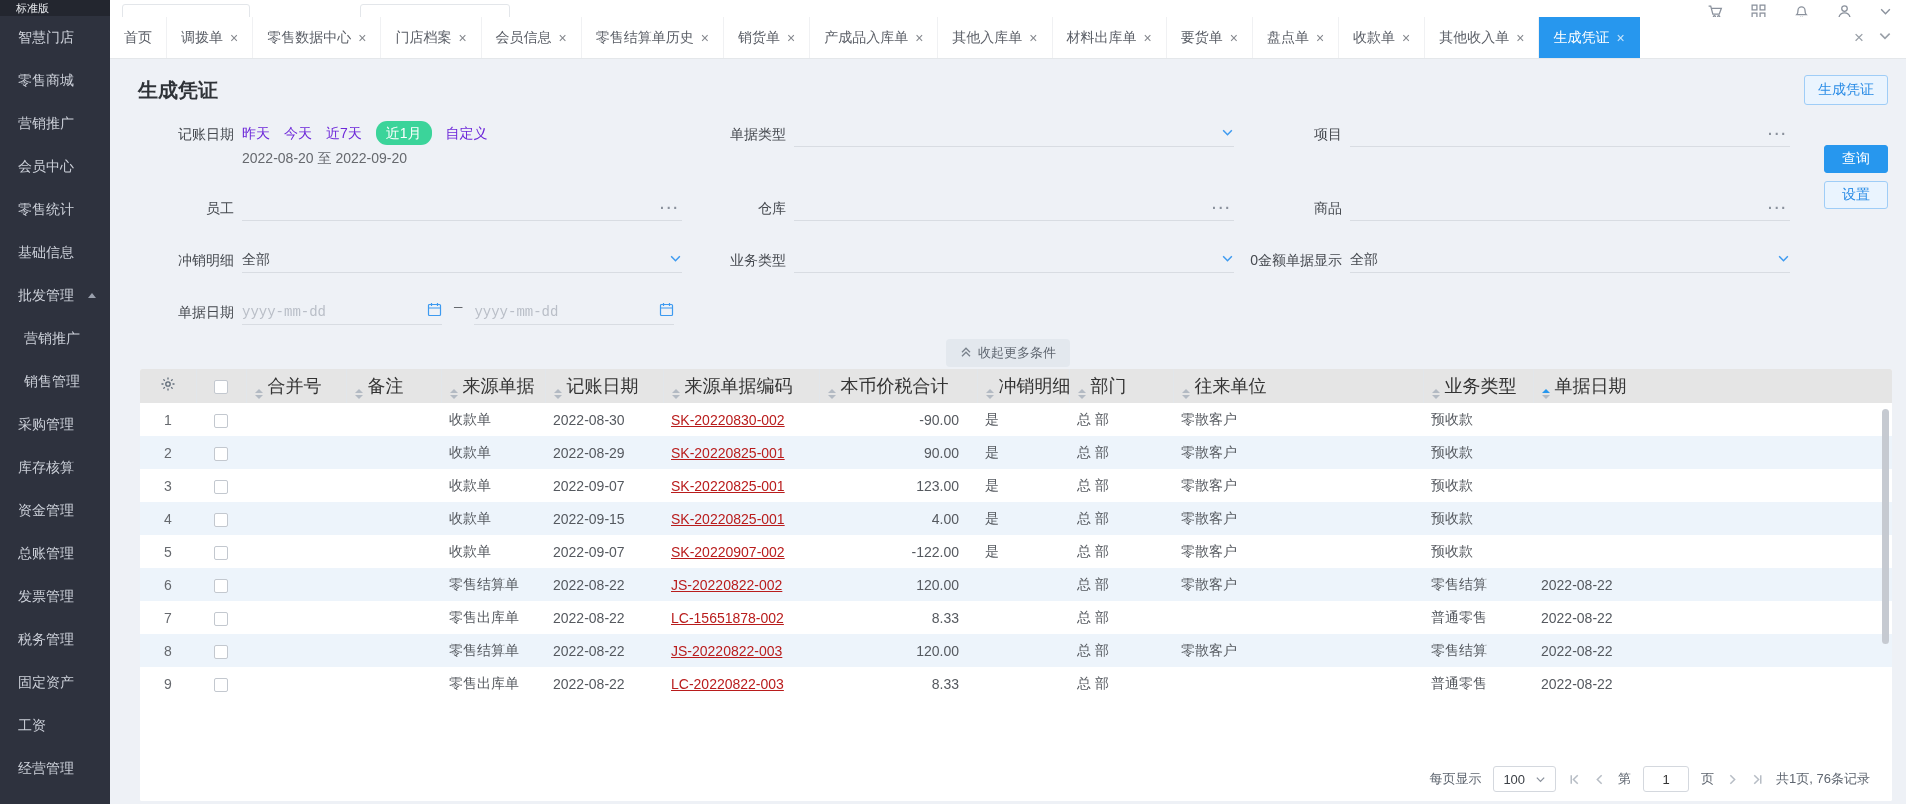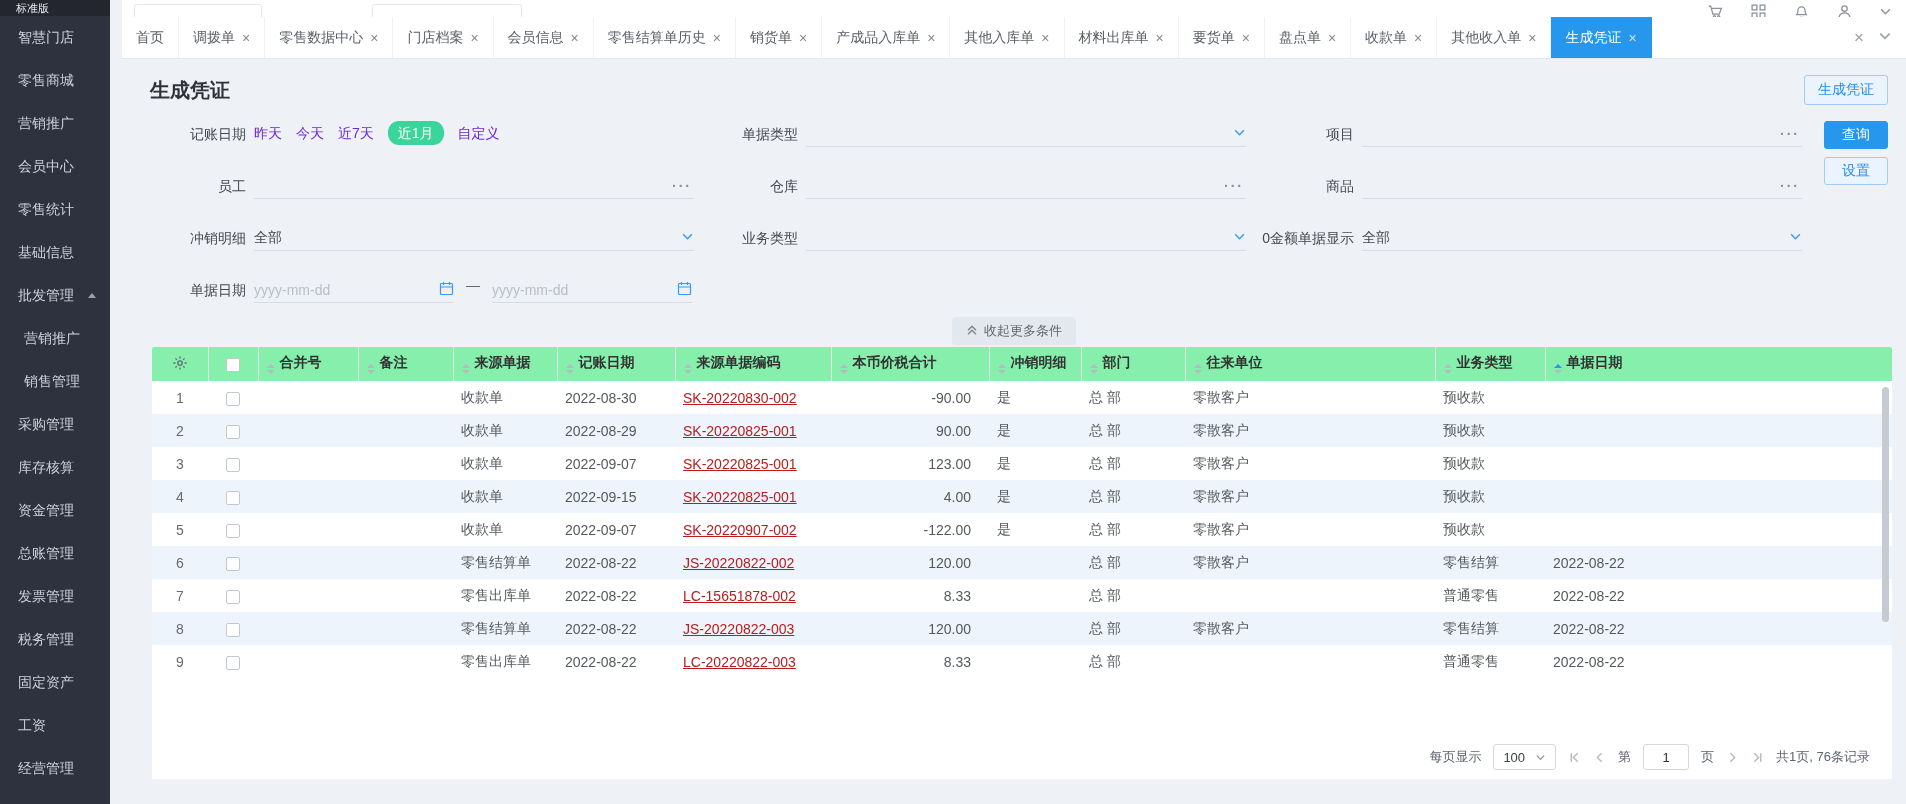--- a/index.html
+++ b/index.html
@@ -8,21 +8,21 @@
 
   
   .sidebar { width:110px; flex-shrink:0; background:#2e323e; color:#ccd0d9; overflow:hidden; }
   .edition { height:16px; line-height:16px; font-size:11px; color:#e8eaee; padding-left:16px; background:#23262f; }
   .side-item { height:43px; line-height:43px; padding-left:18px; font-size:14px; cursor:pointer; white-space:nowrap; position:relative; }
   .side-item.sub { padding-left:24px; }
   .side-item .caret { position:absolute; right:14px; top:19px; width:0; height:0;
       border-left:4px solid transparent; border-right:4px solid transparent; border-bottom:5px solid #9aa0ad; }
 
   
-  .main { flex:1; min-width:0; display:flex; flex-direction:column; background:#eef1f6;padding-left:12px; }
+  .main { flex:1; min-width:0; display:flex; flex-direction:column; background:#eef1f6; }
 
   
   .topstrip { height:17px; background:#fff; position:relative; overflow:hidden; flex-shrink:0; }
   .ts-box { position:absolute; top:4px; height:22px; border:1px solid #e3e6ea; border-radius:3px; background:#fff; }
   .ts-box.b1 { left:12px; width:128px; }
   .ts-box.b2 { left:250px; width:150px; }
   .ts-icons { position:absolute; right:14px; top:3px; display:flex; gap:26px; color:#8a919c; }
   .ts-icons svg { display:block; }
 
   
@@ -36,53 +36,53 @@
   .tab-ctrl .x-all { font-size:17px; cursor:pointer; }
   .tab-ctrl svg { cursor:pointer; }
 
   
   .content { flex:1; position:relative; overflow:hidden; }
   .page-head { display:flex; justify-content:space-between; align-items:center; padding:16px 18px 8px 28px; }
   .page-head h1 { font-size:20px; font-weight:700; color:#2f3338; }
   .btn-outline { height:30px; padding:0 13px; background:#eaf4fe; border:1px solid #9fcdf7; color:#2b8ce6;
                  border-radius:3px; font-size:14px; cursor:pointer; font-family:inherit; }
   .btn-primary { height:28px; width:64px; background:#2797ee; border:1px solid #2797ee; color:#fff;
-                 border-radius:3px; font-size:14px; cursor:pointer; font-family:inherit; }
+                 border-radius:3px; font-size:14px; cursor:pointer; font-family:inherit;margin-top:24px; }
 
   
   .filter { position:relative; padding:8px 130px 14px 28px; display:grid;
             grid-template-columns:96px 440px 96px 440px 100px 440px; column-gap:8px; row-gap:26px;
             align-items:start; font-size:14px; color:#45494f; }
   .flabel { text-align:right; line-height:26px; white-space:nowrap; }
   .ufield { border-bottom:1px solid #d8dce2; height:26px; display:flex; align-items:center;
             justify-content:space-between; cursor:pointer; color:#45494f; }
   .ufield .dots { color:#8a919c; font-weight:bold; letter-spacing:2px; line-height:1; padding-right:2px; }
   .booking { line-height:22px; }
   .qopts { display:flex; align-items:center; gap:14px; }
   .qopt { cursor:pointer; color:#6d28d9; }
   .qopt.selected { background:#3bd49a; color:#fff; padding:1px 10px; border-radius:11px; }
   .range-text { color:#66696e; margin-top:2px; }
-  .daterange { display:flex; align-items:flex-start; }
+  .daterange { display:flex; align-items:flex-start;font-family:Liberation Mono, monospace; }
   .dfield { width:200px; border-bottom:1px solid #d8dce2; height:26px; display:flex; align-items:center; justify-content:space-between; }
   .dfield input { border:none; outline:none; background:transparent; width:150px; font-size:14px; color:#45494f; font-family:inherit; }
   .dfield input::placeholder { color:#b9bec7; }
   .dsep { margin:0 12px; color:#66696e; }
   .filter-actions { position:absolute; right:18px; top:8px; display:flex; flex-direction:column; gap:8px; }
   .filter-actions .btn-outline { height:28px; width:64px; padding:0; }
 
   
   .collapse-bar { text-align:center; height:30px; }
   .collapse-pill { display:inline-flex; align-items:center; gap:6px; background:#e3e8ee; color:#5f6670;
                    font-size:13px; padding:5px 14px; border:none; border-radius:4px; cursor:pointer; font-family:inherit; }
 
   
   .table-card { background:#fff; margin:0 14px 0 30px; height:432px; position:relative; overflow:hidden; border-radius:2px; }
   .tbl-body { height:354px; overflow:hidden; }
   table { width:100%; border-collapse:collapse; table-layout:fixed; }
-  thead th { height:34px; background:#86efac; font-size:14px; font-weight:700; color:#333;
+  thead th { height:34px; background:#e5e5e5; font-size:18px; font-weight:400; color:#333;
              text-align:left; padding:0 8px; white-space:nowrap; overflow:hidden; }
   thead th + th { border-left:1px solid #e2e6ea; }
   thead th.c-center { text-align:center; padding:0; }
   td { height:33px; font-size:14px; color:#55595f; padding:0 8px; white-space:nowrap; overflow:hidden; }
   tbody tr:nth-child(even) { background:#edf4fb; }
   td.c-idx { text-align:center; color:#66696e; padding:0; }
   td.c-center { text-align:center; padding:0; }
   td.num { text-align:right; padding-right:18px; }
   .link { color:#b91c1c; text-decoration:underline; cursor:pointer; }
   .cbx { display:inline-block; width:14px; height:14px; border:1px solid #c3c8cf; border-radius:2px;
@@ -310,20 +310,21 @@
 
         <div class="flabel">记账日期</div>
         <div class="booking">
           <div class="qopts" id="quick-opts">
               <span class="qopt">昨天</span>
               <span class="qopt">今天</span>
               <span class="qopt">近7天</span>
               <span class="qopt selected">近1月</span>
               <span class="qopt">自定义</span>
             </div>
+          <div class="range-text">2022-08-20 至 2022-09-20</div>
         </div>
         <div class="flabel">单据类型</div>
         <div class="ufield">
           <span></span>
           <span><svg width="13" height="13" viewBox="0 0 12 12" fill="none" stroke="#3d9af0" stroke-width="1.4">
                 <path d="M2 4l4 4 4-4"></path>
               </svg></span>
         </div>
         <div class="flabel">项目</div>
         <div class="ufield">

